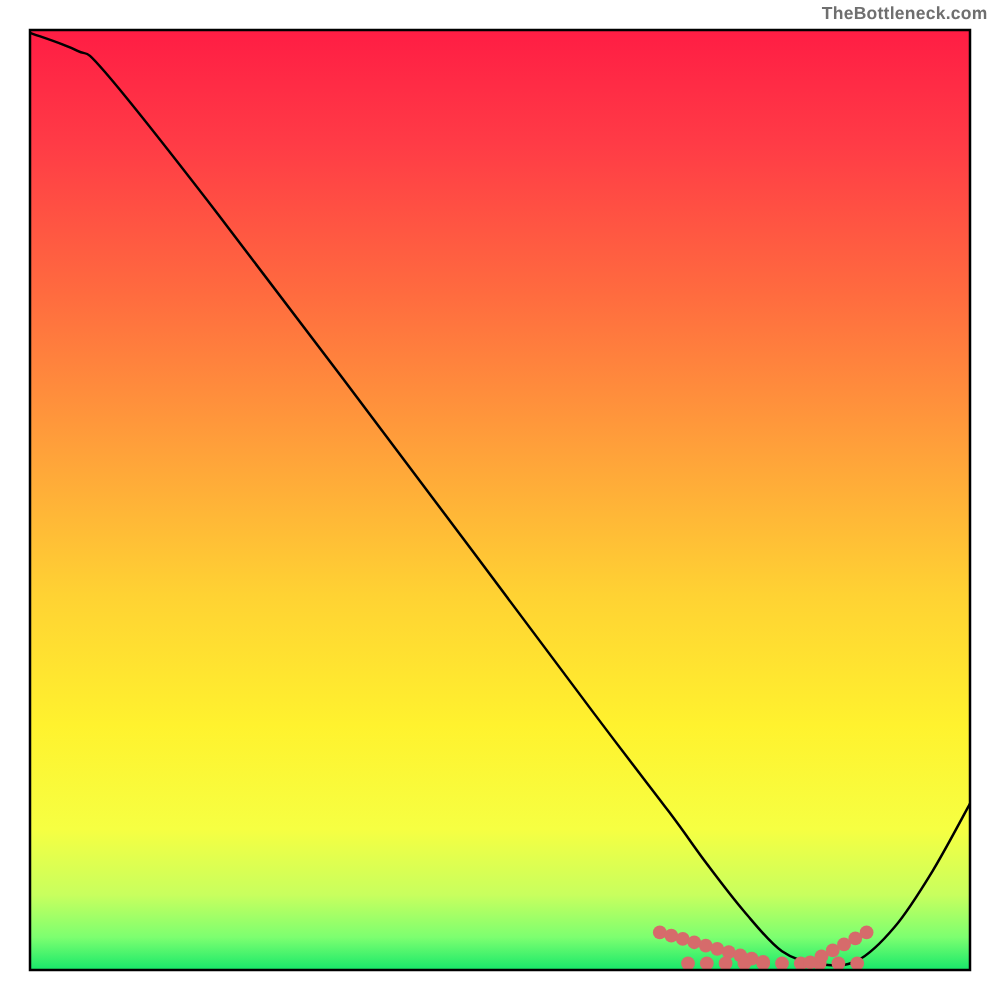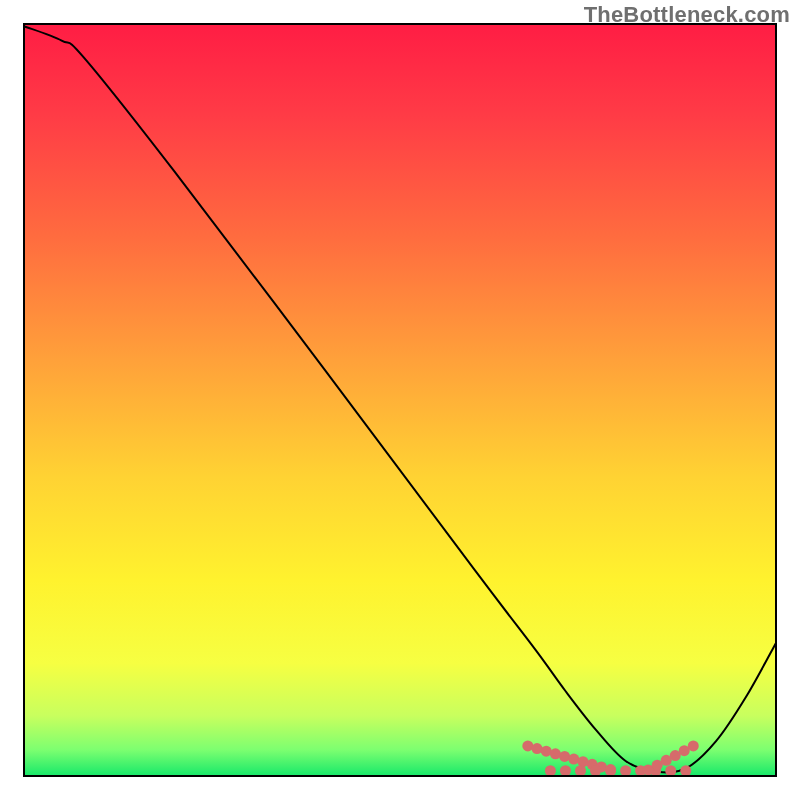--- a/index.html
+++ b/index.html
@@ -12,21 +12,21 @@
   }
   .container {
     position: relative;
     width: 800px;
     height: 800px;
   }
   .watermark {
     position: absolute;
     top: 2px;
     right: 10px;
-    font-size: 22px;
+    font-size: 14px;
     font-weight: bold;
     color: #6f6f6f;
     letter-spacing: 0.2px;
     z-index: 10;
   }
   svg.plot {
     position: absolute;
     left: 0;
     top: 0;
     width: 800px;

